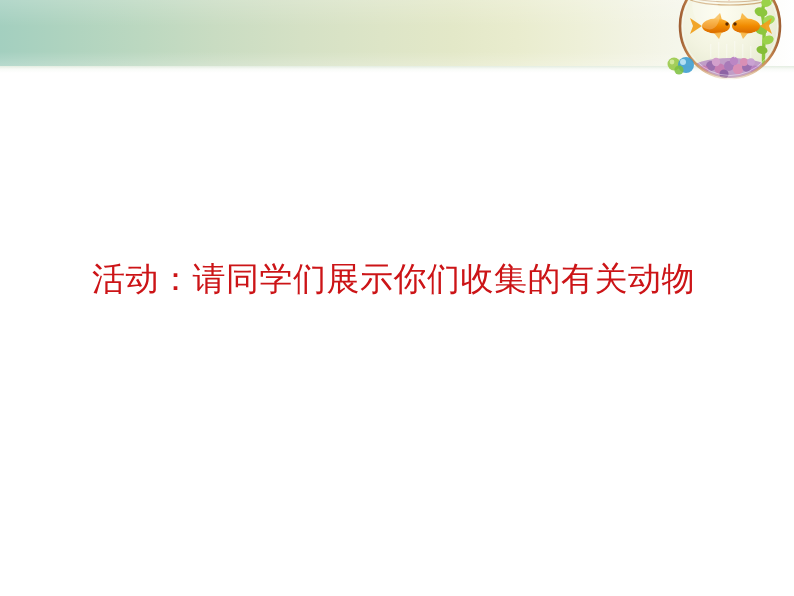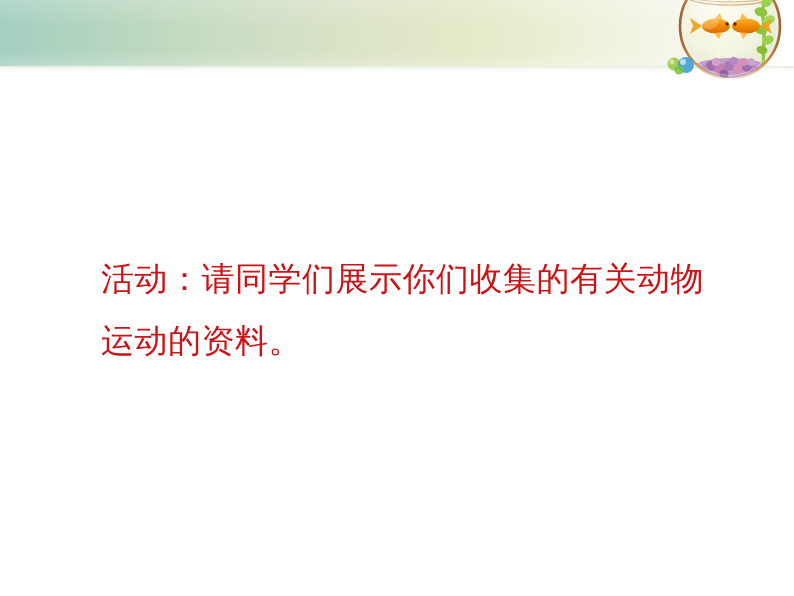--- a/index.html
+++ b/index.html
@@ -90,21 +90,20 @@
     width: 660px;
   }
   .body-line {
     color: #cc1417;
     font-family: Liberation Sans, sans-serif;
     font-size: 33px;
     font-weight: 400;
     line-height: 62px;
     letter-spacing: 0.5px;
     white-space: nowrap;
-    margin-left: 9px;
   }
 </style>
 </head>
 <body>
 
 <div id="slide">
 
   <div class="header-band"></div>
   <div class="band-sheen"></div>
   <div class="header-band-fade"></div>
@@ -210,16 +209,15 @@
         <circle cx="6" cy="96" r="2.4" fill="#d6ec9d" opacity="0.9"></circle>
         <circle cx="20" cy="99" r="8" fill="#3f9fd0" opacity="0.9"></circle>
         <circle cx="17" cy="96" r="3" fill="#bfe5f6" opacity="0.9"></circle>
         <circle cx="13" cy="104" r="4.6" fill="#7bbf3c" opacity="0.85"></circle>
       </g>
     </svg>
   </div>
 
   <div class="slide-body">
     <div class="body-line">活动：请同学们展示你们收集的有关动物</div>
-    <div class="body-line">运动的资料。</div>
   </div>
 
 </div>
 
 </body></html>

